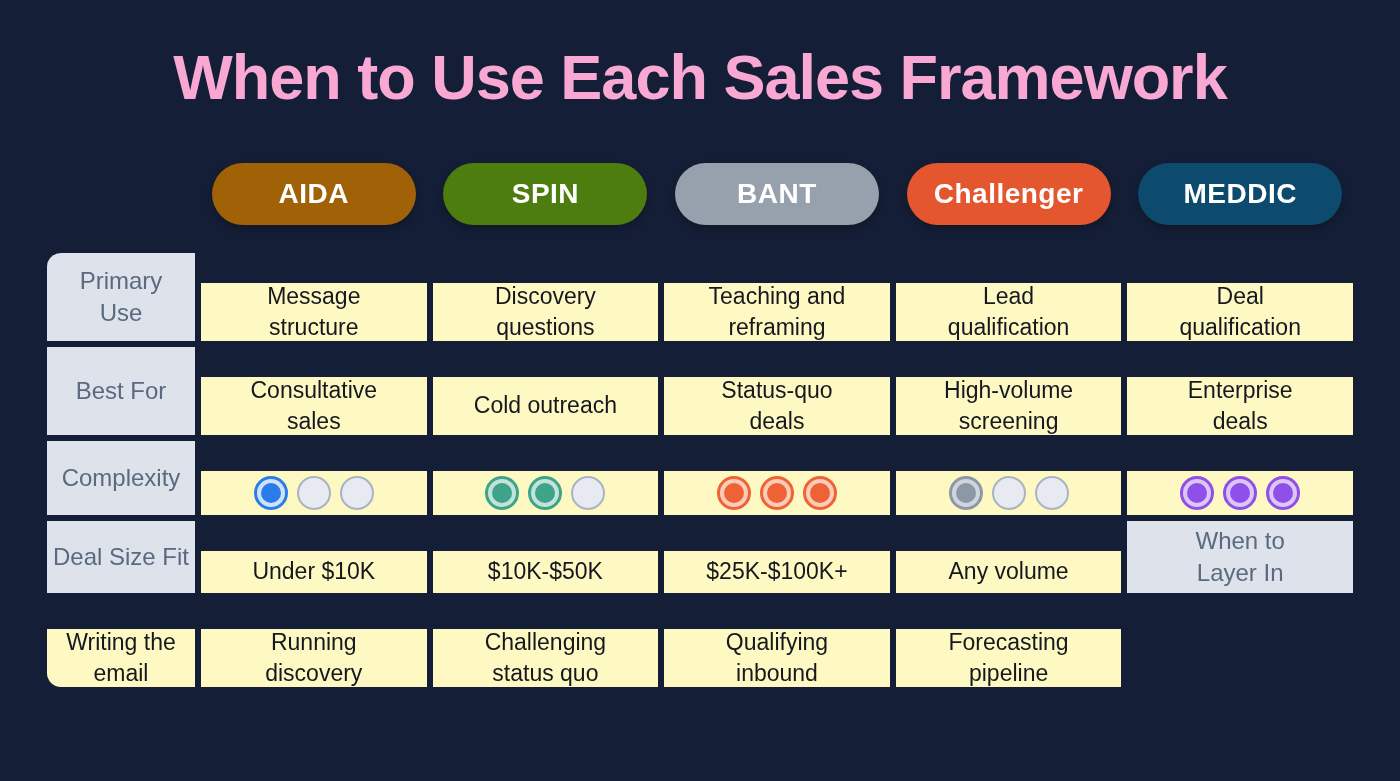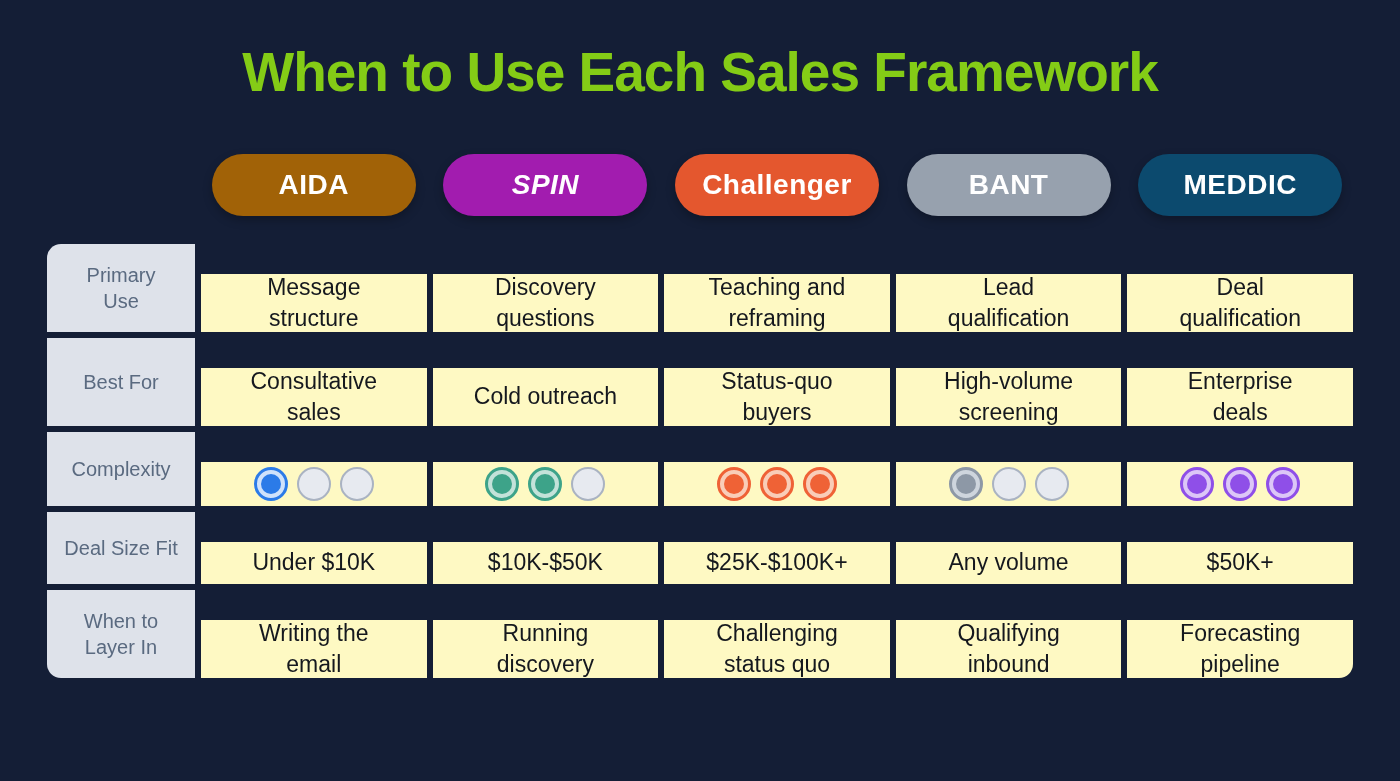--- a/index.html
+++ b/index.html
@@ -7,22 +7,22 @@
     width: 1400px; height: 781px;
     overflow: hidden;
     background: #141e36;
     font-family: "Liberation Sans", sans-serif;
   }
   .page { width: 1400px; height: 781px; position: relative; }
 
   .title {
     margin-top: 42px;
     text-align: center;
-    color: #84cc16;
-    font-size: 55px;
+    color: #f9a8d4;
+    font-size: 63px;
     font-weight: 700;
     letter-spacing: -1px;
     line-height: 1.12;
   }
 
   .cols {
     display: grid;
     grid-template-columns: 148px repeat(5, 1fr);
     column-gap: 6px;
     width: 1306px;
@@ -55,21 +55,21 @@
   .cell {
     display: flex;
     align-items: center;
     justify-content: center;
     text-align: center;
     white-space: pre-line;
   }
   .cell.label {
     background: #dee2ea;
     color: #5a6a80;
-    font-size: 20px;
+    font-size: 24px;
     line-height: 1.3;
   }
   .cell.data {
     background: #fef9c3;
     color: #15181e;
     font-size: 23px;
     line-height: 1.32;
     margin-top: 30px;
   }
 
@@ -101,23 +101,23 @@
 <body>
 
 <div class="page">
 
   <h1 class="title">When to Use Each Sales Framework</h1>
 
   <div class="cols pills" id="pills">
     <div></div>
 
   <div class="pill" style="background: #a16207;">AIDA</div>
-      <div class="pill" style="background: #a21caf; font-style: italic;">SPIN</div>
+      <div class="pill" style="background: #4d7c0f;">SPIN</div>
+      <div class="pill" style="background: rgb(151, 161, 174);">BANT</div>
       <div class="pill" style="background: rgb(228, 87, 46);">Challenger</div>
-      <div class="pill" style="background: rgb(151, 161, 174);">BANT</div>
       <div class="pill" style="background: #0c4a6e;">MEDDIC</div>
     </div>
 
   <div class="cols table" id="table">
 
   <div class="cell label">Primary
 Use</div>
       <div class="cell data">Message
 structure</div>
       <div class="cell data">Discovery
@@ -126,37 +126,36 @@
 reframing</div>
       <div class="cell data">Lead
 qualification</div>
       <div class="cell data">Deal
 qualification</div>
       <div class="cell label">Best For</div>
       <div class="cell data">Consultative
 sales</div>
       <div class="cell data">Cold outreach</div>
       <div class="cell data">Status-quo
-buyers</div>
+deals</div>
       <div class="cell data">High-volume
 screening</div>
       <div class="cell data">Enterprise
 deals</div>
       <div class="cell label">Complexity</div>
       <div class="cell data"><div class="dots"><div class="dot" style="border: 3px solid rgb(43, 123, 232); background: rgb(207, 226, 251);"><div class="core" style="background: rgb(43, 123, 232);"></div></div><div class="dot" style="border: 2px solid rgb(170, 179, 194); background: rgb(231, 234, 240);"></div><div class="dot" style="border: 2px solid rgb(170, 179, 194); background: rgb(231, 234, 240);"></div></div></div>
       <div class="cell data"><div class="dots"><div class="dot" style="border: 3px solid rgb(61, 163, 137); background: rgb(195, 226, 217);"><div class="core" style="background: rgb(61, 163, 137);"></div></div><div class="dot" style="border: 3px solid rgb(61, 163, 137); background: rgb(195, 226, 217);"><div class="core" style="background: rgb(61, 163, 137);"></div></div><div class="dot" style="border: 2px solid rgb(170, 179, 194); background: rgb(231, 234, 240);"></div></div></div>
       <div class="cell data"><div class="dots"><div class="dot" style="border: 3px solid rgb(239, 98, 54); background: rgb(249, 205, 184);"><div class="core" style="background: rgb(239, 98, 54);"></div></div><div class="dot" style="border: 3px solid rgb(239, 98, 54); background: rgb(249, 205, 184);"><div class="core" style="background: rgb(239, 98, 54);"></div></div><div class="dot" style="border: 3px solid rgb(239, 98, 54); background: rgb(249, 205, 184);"><div class="core" style="background: rgb(239, 98, 54);"></div></div></div></div>
       <div class="cell data"><div class="dots"><div class="dot" style="border: 3px solid rgb(141, 152, 166); background: rgb(206, 213, 221);"><div class="core" style="background: rgb(141, 152, 166);"></div></div><div class="dot" style="border: 2px solid rgb(170, 179, 194); background: rgb(231, 234, 240);"></div><div class="dot" style="border: 2px solid rgb(170, 179, 194); background: rgb(231, 234, 240);"></div></div></div>
       <div class="cell data"><div class="dots"><div class="dot" style="border: 3px solid rgb(143, 79, 232); background: rgb(220, 198, 247);"><div class="core" style="background: rgb(143, 79, 232);"></div></div><div class="dot" style="border: 3px solid rgb(143, 79, 232); background: rgb(220, 198, 247);"><div class="core" style="background: rgb(143, 79, 232);"></div></div><div class="dot" style="border: 3px solid rgb(143, 79, 232); background: rgb(220, 198, 247);"><div class="core" style="background: rgb(143, 79, 232);"></div></div></div></div>
       <div class="cell label">Deal Size Fit</div>
       <div class="cell data">Under $10K</div>
       <div class="cell data">$10K-$50K</div>
       <div class="cell data">$25K-$100K+</div>
       <div class="cell data">Any volume</div>
-      <div class="cell data">$50K+</div>
       <div class="cell label">When to
 Layer In</div>
       <div class="cell data">Writing the
 email</div>
       <div class="cell data">Running
 discovery</div>
       <div class="cell data">Challenging
 status quo</div>
       <div class="cell data">Qualifying
 inbound</div>

